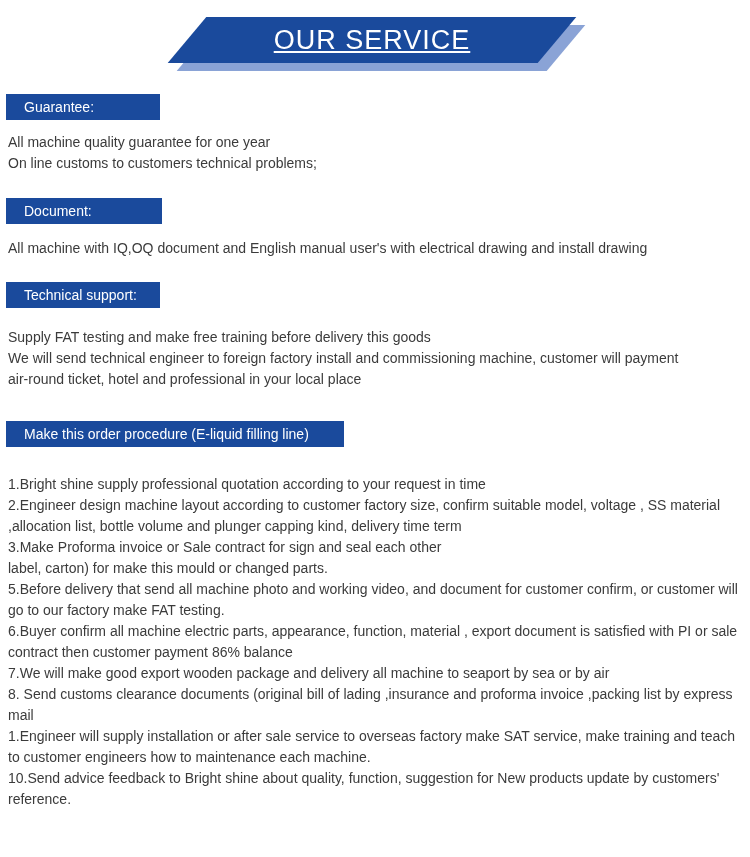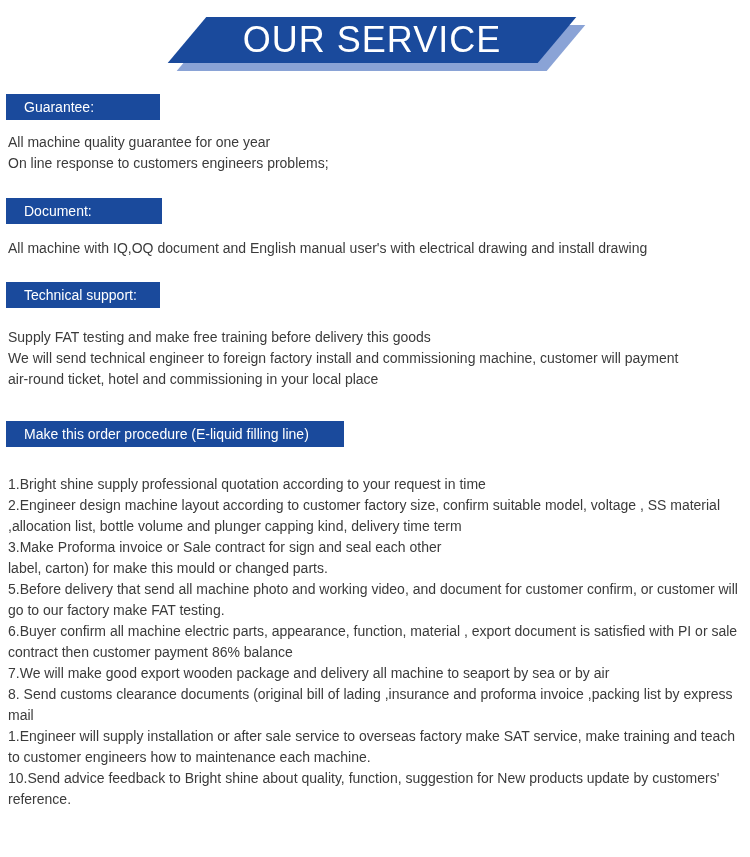--- a/index.html
+++ b/index.html
@@ -29,21 +29,21 @@
   }
   .banner-main{
     position:absolute; left:0; top:0; width:100%; height:100%;
     background:var(--accent);
     transform:skewX(-40deg);
   }
   .banner-title{
     position:absolute; inset:0;
     display:flex; align-items:center; justify-content:center;
     color:var(--heading-text);
-    font-size:36px; letter-spacing:1px;
+    font-size:27px; letter-spacing:1px;text-decoration:underline;
   }
 
   
   .sec-heading{
     position:absolute; left:6px; height:26px;
     background:var(--accent);
     color:var(--heading-text);
     font-size:14px; line-height:26px;
     padding-left:18px;
     white-space:nowrap;
@@ -70,33 +70,33 @@
 
 <div class="banner-wrap">
   <div class="banner-shadow"></div>
   <div class="banner-main"></div>
   <div class="banner-title">OUR SERVICE</div>
 </div>
 
 <div class="sec-heading h1">Guarantee:</div>
 <div class="sec-body b1">
     <div class="text-line">All machine quality guarantee for one year</div>
-    <div class="text-line">On line response to customers engineers problems;</div>
+    <div class="text-line">On line customs to customers technical problems;</div>
   </div>
 
 <div class="sec-heading h2">Document:</div>
 <div class="sec-body b2">
     <div class="text-line">All machine with IQ,OQ document and English manual user's with electrical drawing and install drawing</div>
   </div>
 
 <div class="sec-heading h3">Technical support:</div>
 <div class="sec-body b3">
     <div class="text-line">Supply FAT testing and make free training before delivery this goods</div>
     <div class="text-line">We will send technical engineer to foreign factory install and commissioning machine, customer will payment</div>
-    <div class="text-line">air-round ticket, hotel and commissioning in your local place</div>
+    <div class="text-line">air-round ticket, hotel and professional in your local place</div>
   </div>
 
 <div class="sec-heading h4">Make this order procedure (E-liquid filling line)</div>
 <div class="sec-body b4">
     <div class="text-line">1.Bright shine supply professional quotation according to your request in time</div>
     <div class="text-line">2.Engineer design machine layout according to customer factory size, confirm suitable model, voltage , SS material</div>
     <div class="text-line">,allocation list, bottle volume and plunger capping kind, delivery time term</div>
     <div class="text-line">3.Make Proforma invoice or Sale contract for sign and seal each other</div>
     <div class="text-line">label, carton) for make this mould or changed parts.</div>
     <div class="text-line">5.Before delivery that send all machine photo and working video, and document for customer confirm, or customer will</div>

